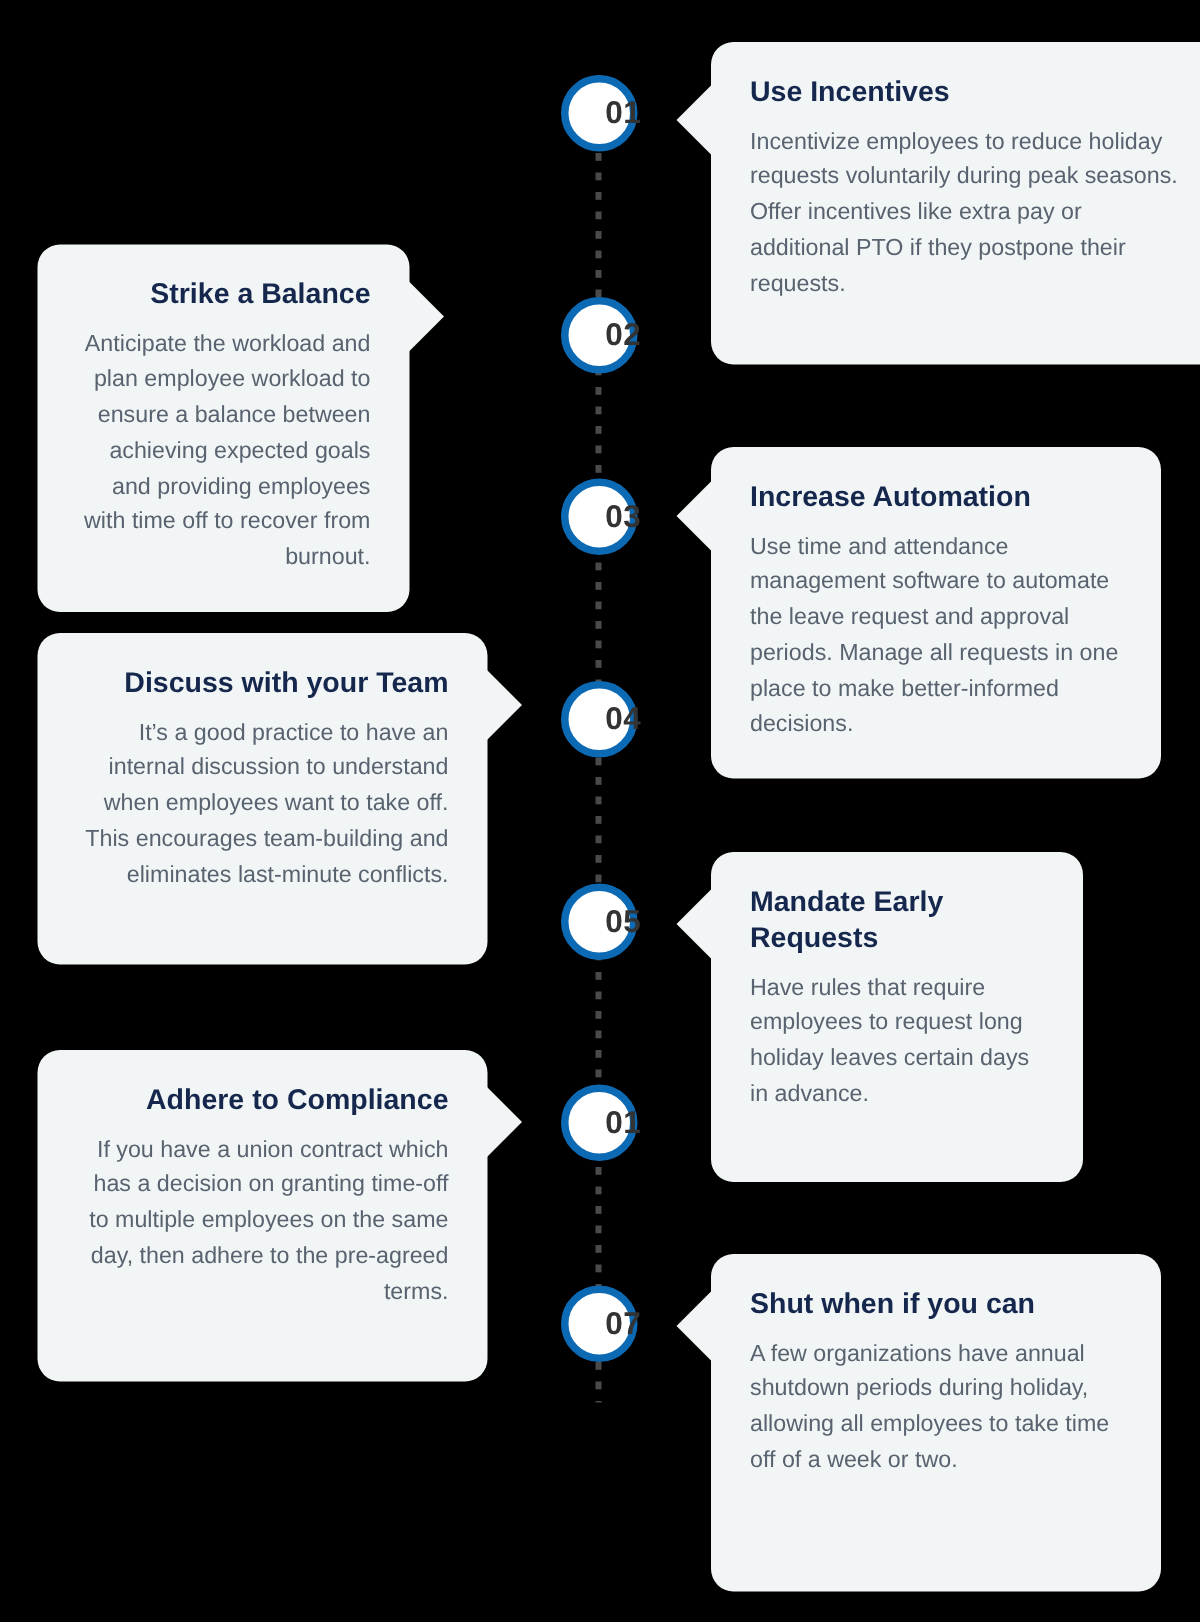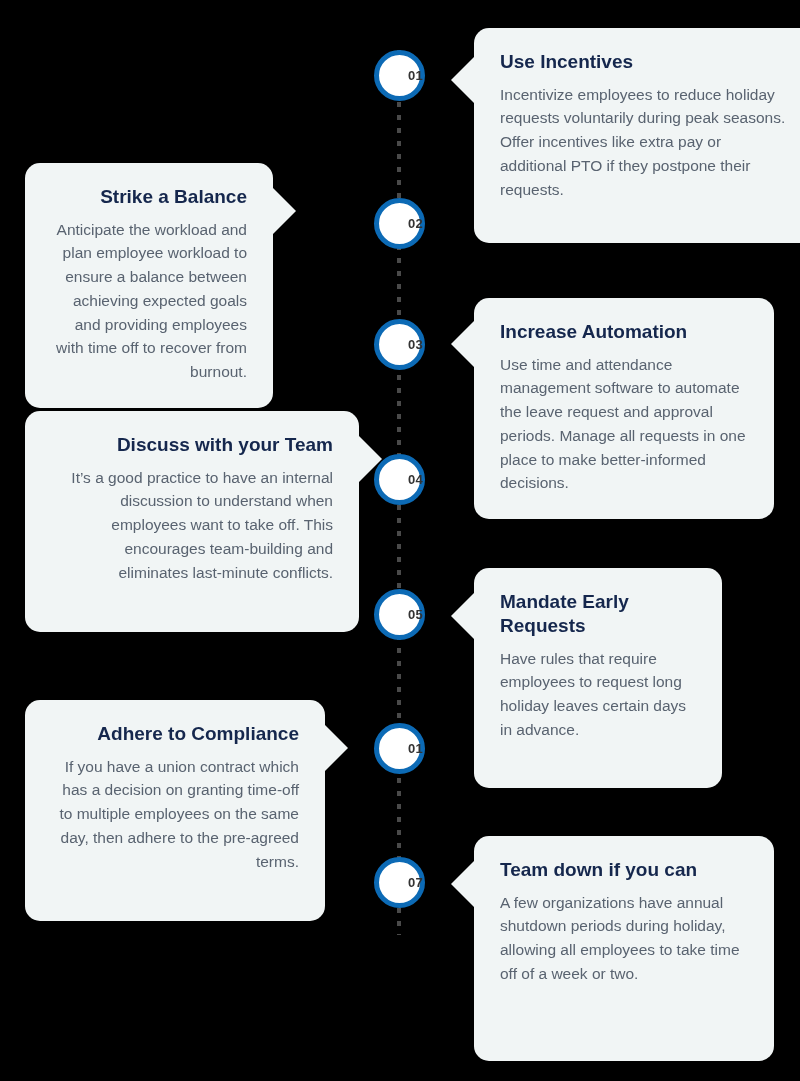--- a/index.html
+++ b/index.html
@@ -49,21 +49,21 @@
     border-radius: 50%;
     background: #ffffff;
     border: 5px solid #0c6ab5;
     box-sizing: border-box;
     display: flex;
     align-items: center;
     justify-content: center;
     z-index: 5;
   }
   .node-label {
-    font-size: 13px;
+    font-size: 21px;
     font-weight: 600;
     color: #333333;
     letter-spacing: 0.3px;
     line-height: 1;
     padding-left: 32px;
   }
 
   
   .card {
     position: absolute;
@@ -137,21 +137,21 @@
 
   <div class="card right" style="left:474px; top:298px; width:300px; min-height:220px;">
     <div class="tail" style="top:22px;"></div>
     <p class="card-title">Increase Automation</p>
     <p class="card-body">Use time and attendance management software to automate the leave request and approval periods. Manage all requests in one place to make better-informed decisions.</p>
   </div>
   <div class="node" style="top:319px;">
     <span class="node-label">03</span>
   </div>
 
-  <div class="card left" style="left:25px; top:411px; width:334px; min-height:221px;">
+  <div class="card left" style="left:25px; top:422px; width:300px; min-height:221px;">
     <div class="tail" style="top:24px;"></div>
     <p class="card-title">Discuss with your Team</p>
     <p class="card-body">It’s a good practice to have an internal discussion to understand when employees want to take off. This encourages team-building and eliminates last-minute conflicts.</p>
   </div>
   <div class="node" style="top:454px;">
     <span class="node-label">04</span>
   </div>
 
   <div class="card right" style="left:474px; top:568px; width:248px; min-height:220px;">
     <div class="tail" style="top:24px;"></div>
@@ -166,20 +166,20 @@
     <div class="tail" style="top:24px;"></div>
     <p class="card-title">Adhere to Compliance</p>
     <p class="card-body">If you have a union contract which has a decision on granting time-off to multiple employees on the same day, then adhere to the pre-agreed terms.</p>
   </div>
   <div class="node" style="top:723px;">
     <span class="node-label">01</span>
   </div>
 
   <div class="card right" style="left:474px; top:836px; width:300px; min-height:225px;">
     <div class="tail" style="top:24px;"></div>
-    <p class="card-title">Team down if you can</p>
+    <p class="card-title">Shut when if you can</p>
     <p class="card-body">A few organizations have annual shutdown periods during holiday, allowing all employees to take time off of a week or two.</p>
   </div>
   <div class="node" style="top:857px;">
     <span class="node-label">07</span>
   </div>
 
 </div>
 
 </body></html>

